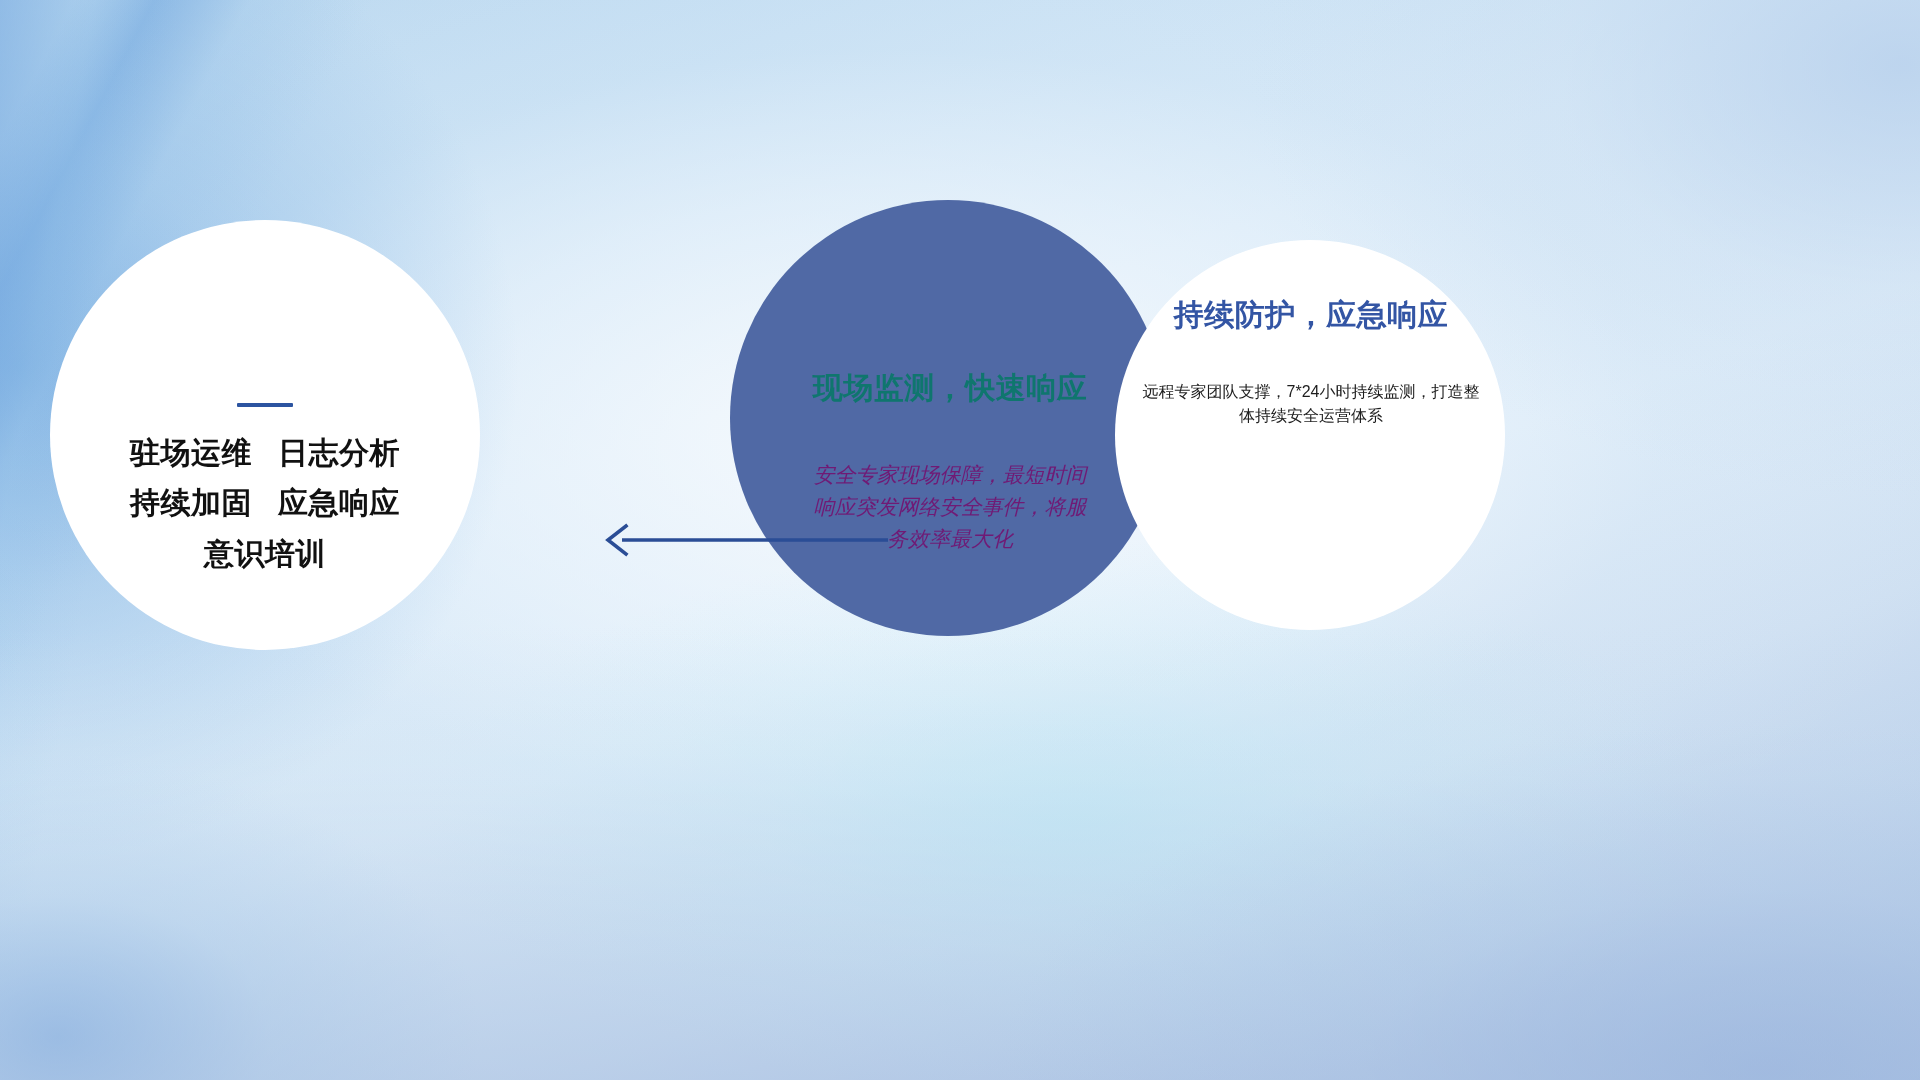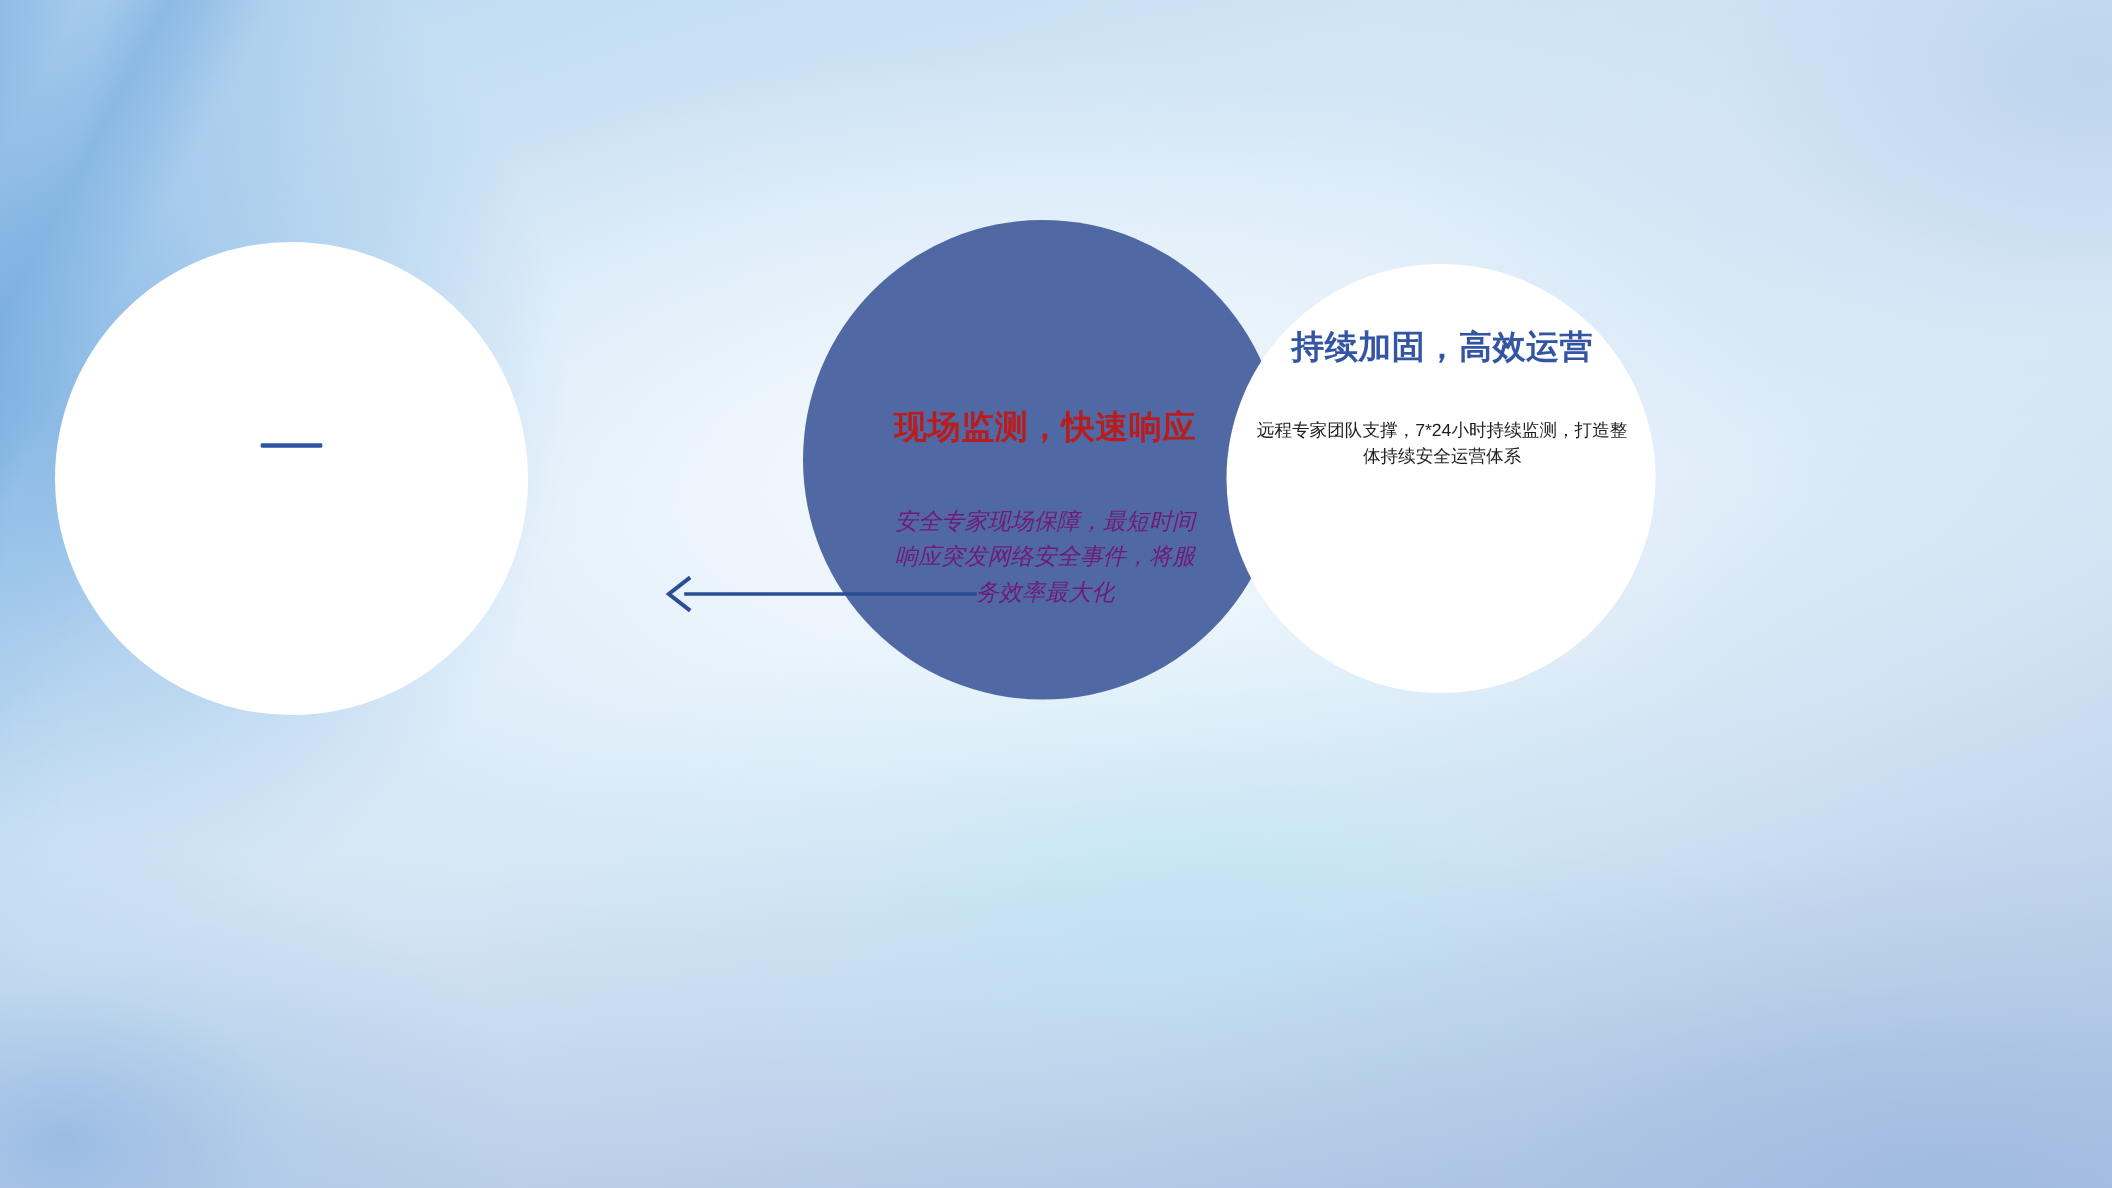--- a/index.html
+++ b/index.html
@@ -186,21 +186,21 @@
     height: 436px;
     display: flex;
     flex-direction: column;
     align-items: center;
   }
 
   #mid-heading {
     margin-top: 168px;
     font-size: 30px;
     font-weight: bold;
-    color: #b91c1c;
+    color: #0f766e;
     letter-spacing: 0.5px;
     white-space: nowrap;
   }
 
   #mid-body {
     margin-top: 50px;
     width: 292px;
     text-align: center;
     font-size: 21px;
     line-height: 1.52;
@@ -262,29 +262,42 @@
   <div class="bg-layer bg-bottom-right"></div>
   <div class="bg-layer bg-top-right"></div>
   <div class="bg-layer bg-lower-band"></div>
 
   <div class="circle" id="circle-left"></div>
   <div class="circle" id="circle-mid"></div>
   <div class="circle" id="circle-right"></div>
 
   <div id="left-content">
     <div id="left-dash"></div>
+    <div class="left-rows">
+      <div class="left-row">
+        <span>驻场运维</span>
+        <span>日志分析</span>
+      </div>
+      <div class="left-row">
+        <span>持续加固</span>
+        <span>应急响应</span>
+      </div>
+      <div class="left-row single">
+        <span>意识培训</span>
+      </div>
+    </div>
   </div>
 
   <div id="mid-content">
     <div id="mid-heading">现场监测，快速响应</div>
     <div id="mid-body">安全专家现场保障，最短时间响应突发网络安全事件，将服务效率最大化</div>
   </div>
 
   <div id="right-content">
-    <div id="right-heading">持续加固，高效运营</div>
+    <div id="right-heading">持续防护，应急响应</div>
     <div id="right-body">远程专家团队支撑，7*24小时持续监测，打造整体持续安全运营体系</div>
   </div>
 
   <svg id="arrow" viewBox="0 0 290 44" xmlns="http://www.w3.org/2000/svg">
     <line x1="288" y1="22" x2="22" y2="22" stroke="#2a4d96" stroke-width="3.4"></line>
     <polyline points="26,8 8,22 26,36" fill="none" stroke="#2a4d96" stroke-width="3.6" stroke-linecap="square" stroke-linejoin="miter"></polyline>
   </svg>
 
 </div>
 

